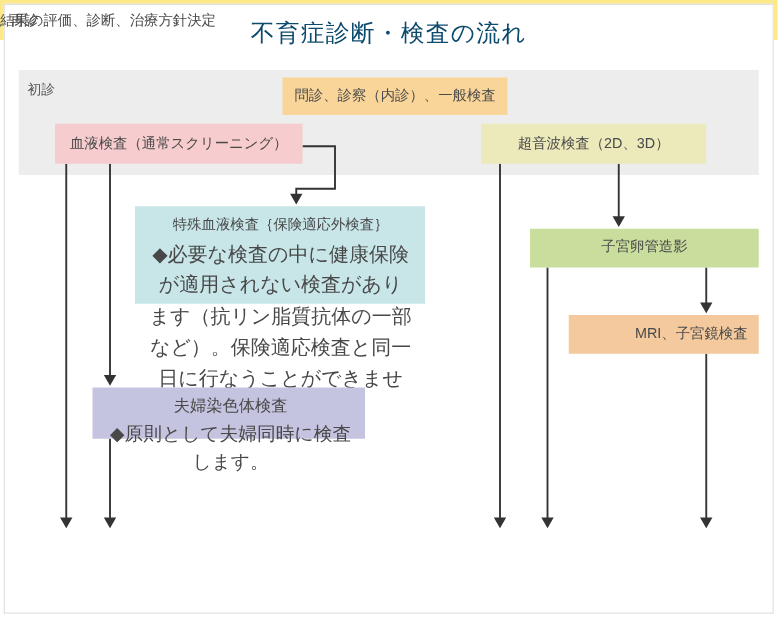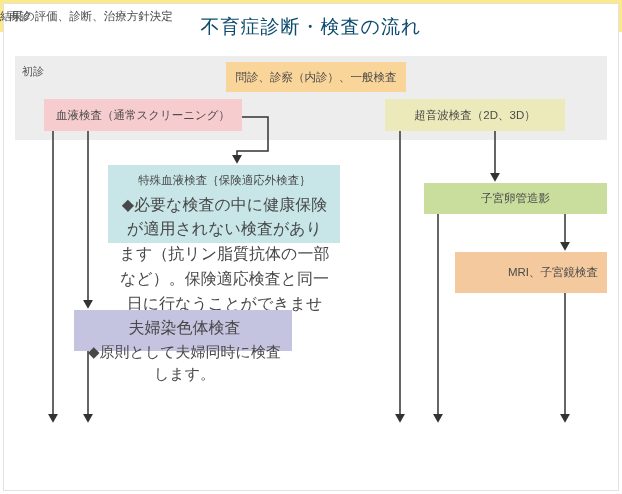--- a/index.html
+++ b/index.html
@@ -40,24 +40,24 @@
   .b-special{
     left:108px;top:165px;width:232px;height:78px;background:#c8e6e8;
     padding:7px 10px 6px 11px;
   }
   .b-special .hd{font-size:11.5px;margin-bottom:4px;color:#484848;}
   .b-special .bd{font-size:16px;line-height:1.55;color:#484848;}
   .b-chromo{
     left:74px;top:310px;width:218px;height:41px;background:#c5c4e0;
     padding:6px 10px 5px 13px;
   }
-  .b-chromo .hd{font-size:16px;margin-bottom:2px;color:#484848;font-family:Liberation Serif, serif;}
+  .b-chromo .hd{font-size:13px;margin-bottom:2px;color:#484848;font-family:Liberation Serif, serif;}
   .b-chromo .bd{font-size:15px;color:#484848;}
   .b-hsg{left:424px;top:183px;width:183px;height:31px;background:#c9dd9c;}
-  .b-mri{left:455px;top:252px;width:152px;height:41px;background:#f3c99d;padding-left:44px;}
+  .b-mri{left:455px;top:252px;width:152px;height:31px;background:#f3c99d;padding-left:44px;}
   .b-follow{
     left:15px;top:424px;width:592px;height:32px;background:#fbe98a;padding-left:36px;
   }
   .b-follow .fl{
     position:absolute;left:8px;top:9px;font-size:11.5px;color:#4a4a4a;
   }
   .b-follow .fc{
     position:absolute;left:0;top:9px;width:592px;text-align:left;
     font-size:11.5px;color:#4a4a4a;
   }

